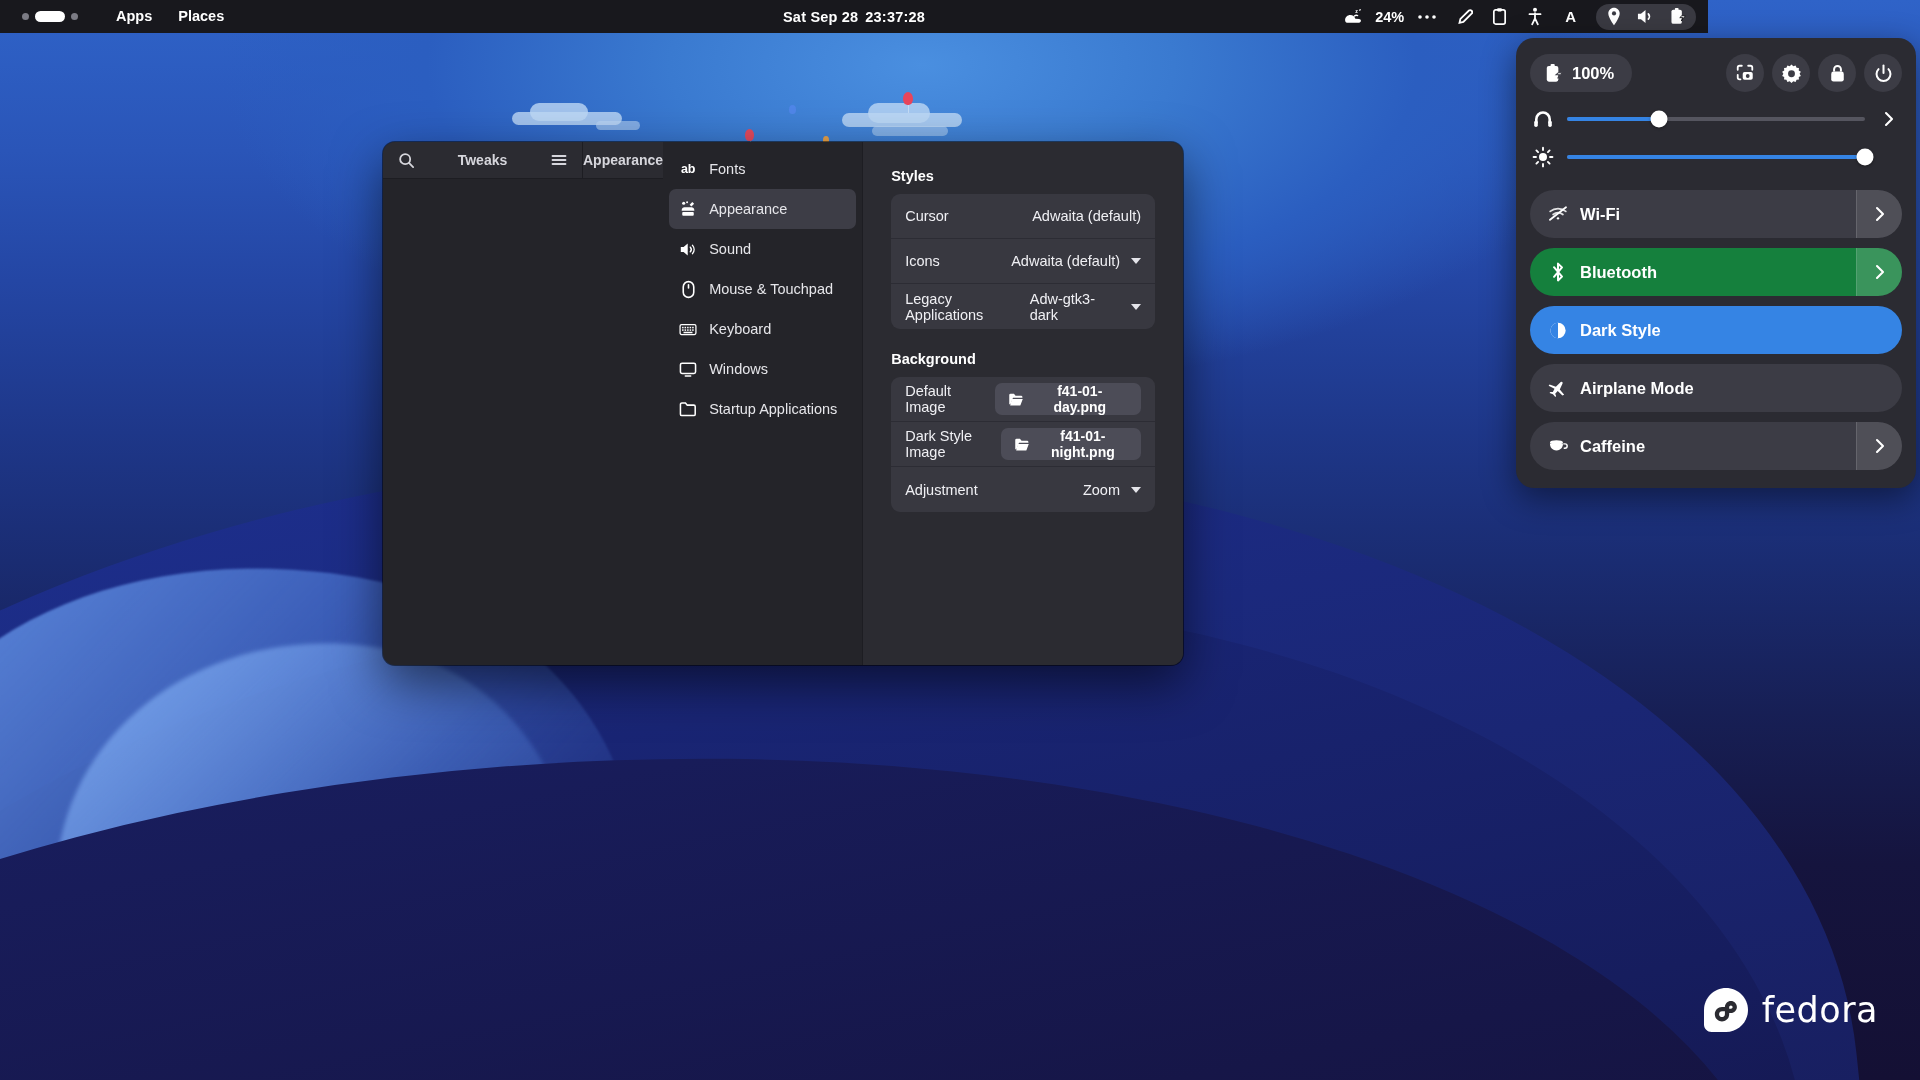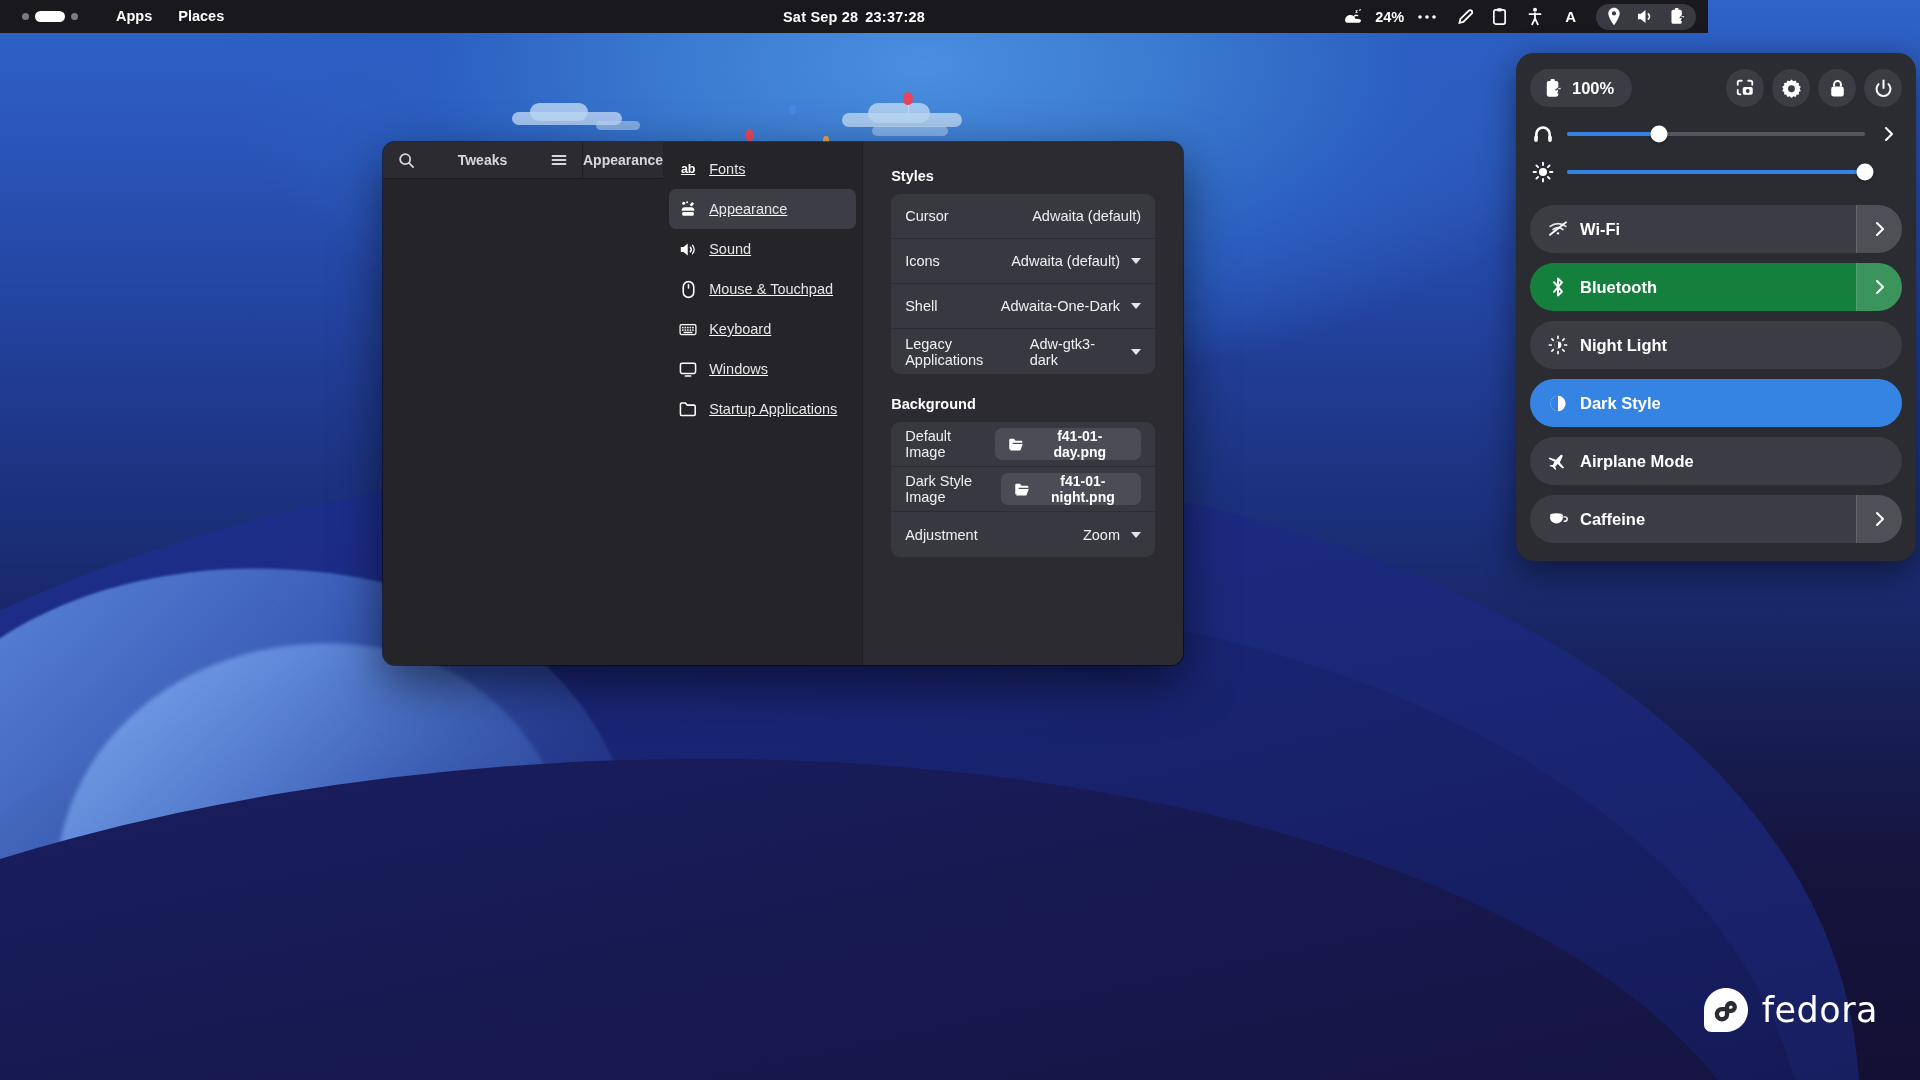--- a/index.html
+++ b/index.html
@@ -139,21 +139,21 @@
     display: flex; align-items: center; gap: 2px;
     background: #3a3a42; border-radius: 999px;
     height: 26px; padding: 0 4px; margin-left: 8px; margin-right: 4px;
   }
   #status-pill .status-icon { height: 26px; padding: 0 6px; }
   #kbd-layout { font-size: 15px; font-weight: bold; padding: 0 12px; }
 
   
   #quick-settings {
     position: absolute;
-    right: 4px; top: 53px;
+    right: 4px; top: 38px;
     width: 400px;
     background: #2b2b32;
     border-radius: 18px;
     padding: 14px 14px 18px 14px;
     box-shadow: 0 10px 34px rgba(0,0,0,.48);
     z-index: 70;
     color: #fff;
   }
   #qs-header {
     display: flex; align-items: center; justify-content: space-between;
@@ -261,21 +261,20 @@
     background: none; border: none; cursor: pointer;
     display: flex; align-items: center; justify-content: center;
     width: 22px; height: 22px;
   }
   #tweaks-body { flex: 1; display: flex; min-height: 0; }
   #tweaks-sidebar {
     width: 200px; flex: none;
     background: #242429;
     border-right: 1px solid #1d1d22;
     padding: 7px 6px 0 6px;
-    text-decoration: underline;
   }
   .sb-item {
     display: flex; align-items: center; gap: 12px;
     height: 40px; padding: 0 10px;
     border-radius: 7px;
     font-size: 14.5px; color: #e6e6ea;
     cursor: pointer;
   }
   .sb-item.selected { background: #3d3d46; }
   .sb-icon { width: 18px; display: flex; justify-content: center; flex: none; color: #ffffff; }
@@ -473,27 +472,20 @@
           <div class="prefs-row">
             <span>Cursor</span>
             <span class="row-value">
               <span>Adwaita (default)</span>
             </span>
           </div>
           <div class="prefs-row">
             <span>Icons</span>
             <span class="row-value">
               <span>Adwaita (default)</span>
-              <span class="caret"></span>
-            </span>
-          </div>
-          <div class="prefs-row">
-            <span>Shell</span>
-            <span class="row-value">
-              <span>Adwaita-One-Dark</span>
               <span class="caret"></span>
             </span>
           </div>
           <div class="prefs-row">
             <span>Legacy Applications</span>
             <span class="row-value">
               <span>Adw-gtk3-dark</span>
               <span class="caret"></span>
             </span>
           </div>
@@ -719,41 +711,20 @@
             </svg>
           </span>
           <span class="qs-tile-label">Bluetooth</span>
         </div>
         <div class="qs-tile-arrow">
           <svg width="16" height="20" viewBox="0 0 16 20" fill="none" stroke="#ffffff" stroke-width="2.1" stroke-linecap="round" stroke-linejoin="round">
             <polyline points="5,4 11,10 5,16"></polyline>
           </svg>
         </div>
       </div>
-      <div class="qs-tile">
-        <div class="qs-tile-main">
-          <span class="qs-tile-icon">
-            <svg width="20" height="20" viewBox="0 0 20 20" fill="#ffffff">
-              <circle cx="10" cy="10" r="3.4"></circle>
-              <path d="M10 10m-3.4 0a3.4 3.4 0 0 0 3.4 3.4V6.6a3.4 3.4 0 0 0-3.4 3.4z" fill="#3c3c45"></path>
-              <g stroke="#ffffff" stroke-width="1.7" stroke-linecap="round">
-                <line x1="10" y1="1.4" x2="10" y2="3.3"></line>
-                <line x1="10" y1="16.7" x2="10" y2="18.6"></line>
-                <line x1="1.4" y1="10" x2="3.3" y2="10"></line>
-                <line x1="16.7" y1="10" x2="18.6" y2="10"></line>
-                <line x1="3.9" y1="3.9" x2="5.3" y2="5.3"></line>
-                <line x1="14.7" y1="14.7" x2="16.1" y2="16.1"></line>
-                <line x1="3.9" y1="16.1" x2="5.3" y2="14.7"></line>
-                <line x1="14.7" y1="5.3" x2="16.1" y2="3.9"></line>
-              </g>
-            </svg>
-          </span>
-          <span class="qs-tile-label">Night Light</span>
-        </div>
-      </div>
       <div class="qs-tile active" style="background: rgb(53, 132, 228);">
         <div class="qs-tile-main">
           <span class="qs-tile-icon">
             <svg width="21" height="21" viewBox="0 0 22 22" fill="none">
               <circle cx="11" cy="11" r="8.4" fill="#ffffff"></circle>
               <path d="M11 2.6a8.4 8.4 0 0 0 0 16.8z" fill="#3584e4"></path>
             </svg>
           </span>
           <span class="qs-tile-label">Dark Style</span>
         </div>

